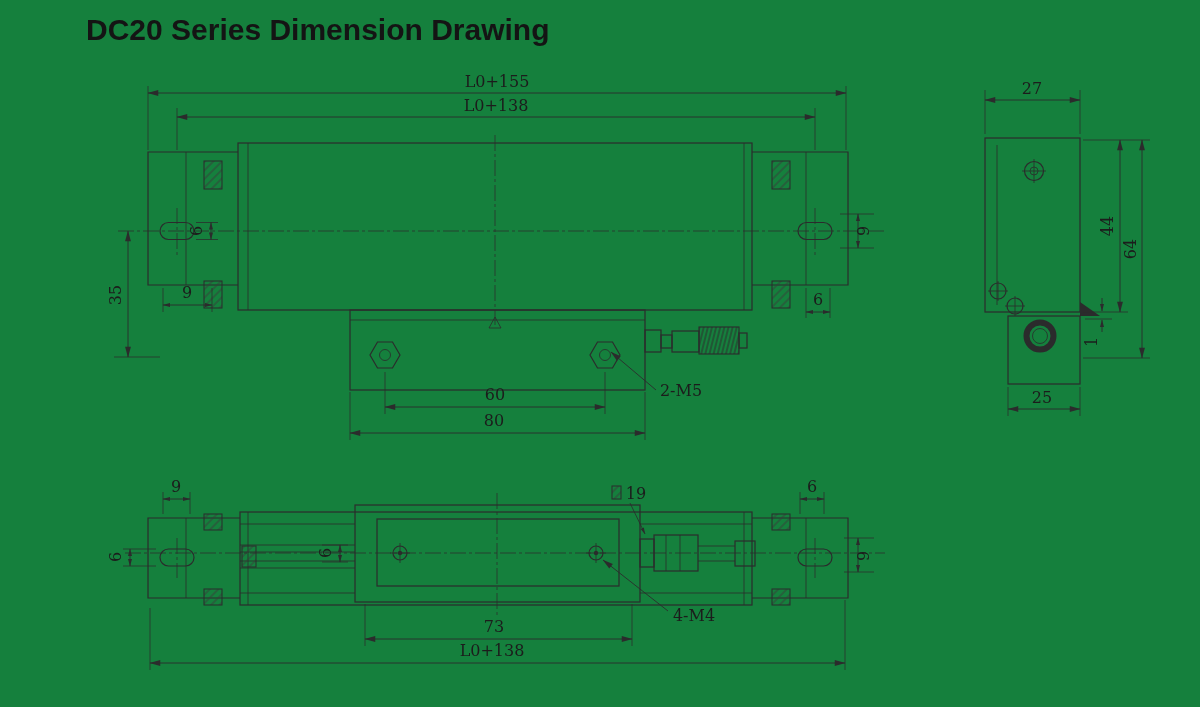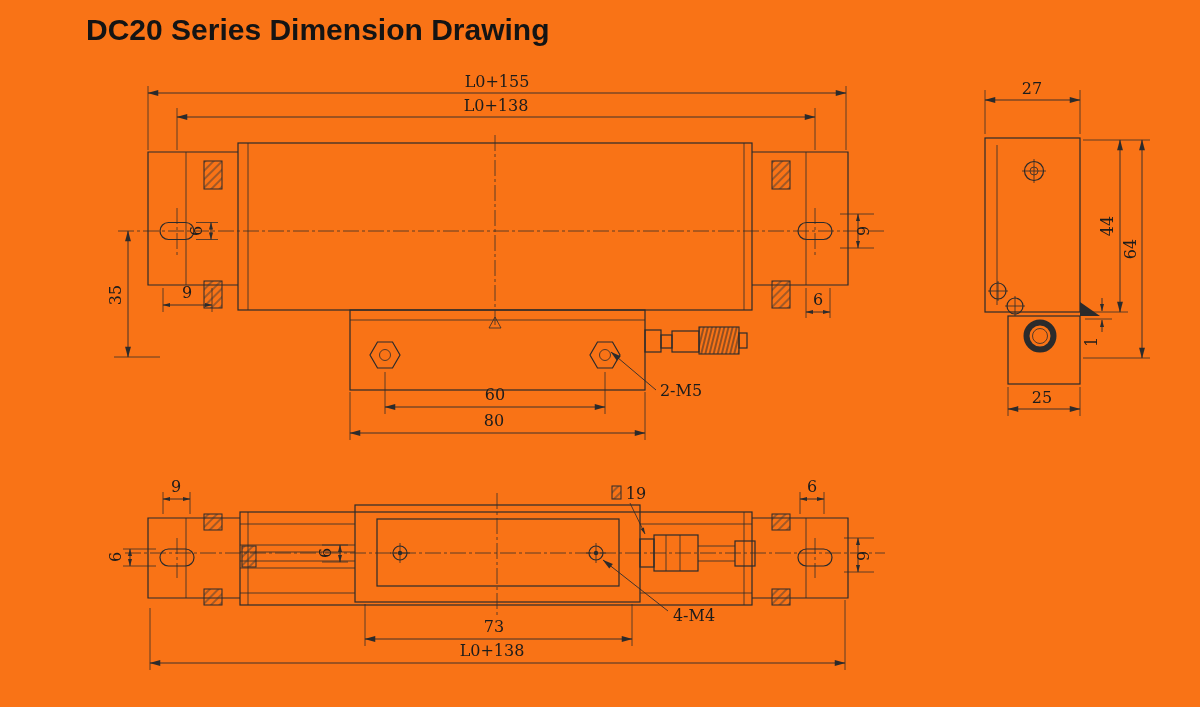--- a/index.html
+++ b/index.html
@@ -1,16 +1,16 @@
 <!DOCTYPE html>
 <html><head>
 <meta charset="utf-8">
 <style>
   html,body{margin:0;padding:0;background:#fafaf8;}
-  .page{position:relative;width:1200px;height:707px;background:#f97316;overflow:hidden;}
+  .page{position:relative;width:1200px;height:707px;background:#15803d;overflow:hidden;}
   svg{display:block;}
   .ln  {fill:none;stroke:#2b2b2c;stroke-width:1.2;stroke-linejoin:miter;}
   .thin{fill:none;stroke:#2b2b2c;stroke-width:0.8;}
   .cl  {fill:none;stroke:#2b2b2c;stroke-width:0.75;stroke-dasharray:16 3 3 3;}
   .dl  {fill:none;stroke:#2b2b2c;stroke-width:0.9;}
   .ext {fill:none;stroke:#2b2b2c;stroke-width:0.75;}
   .hatchf{fill:url(#hat);stroke:#2b2b2c;stroke-width:1;}
   .thrf {fill:url(#thr);stroke:#2b2b2c;stroke-width:1.1;}
   .dt  {font:16px "DejaVu Serif", serif;fill:#1c1c1c;text-anchor:middle;}
   .title{font:700 30px "Liberation Sans","DejaVu Sans",sans-serif;fill:#141414;}

